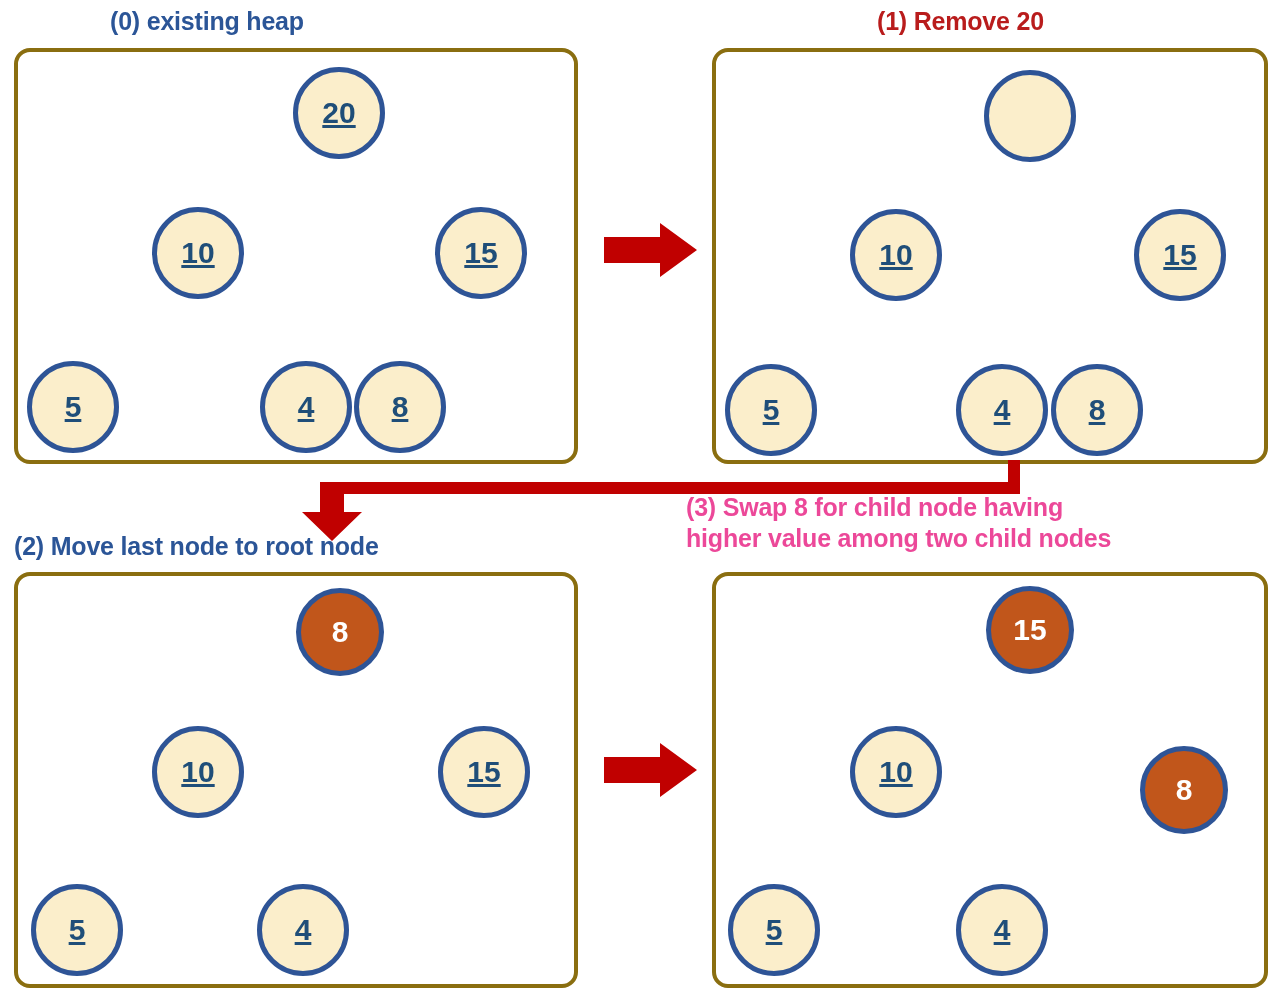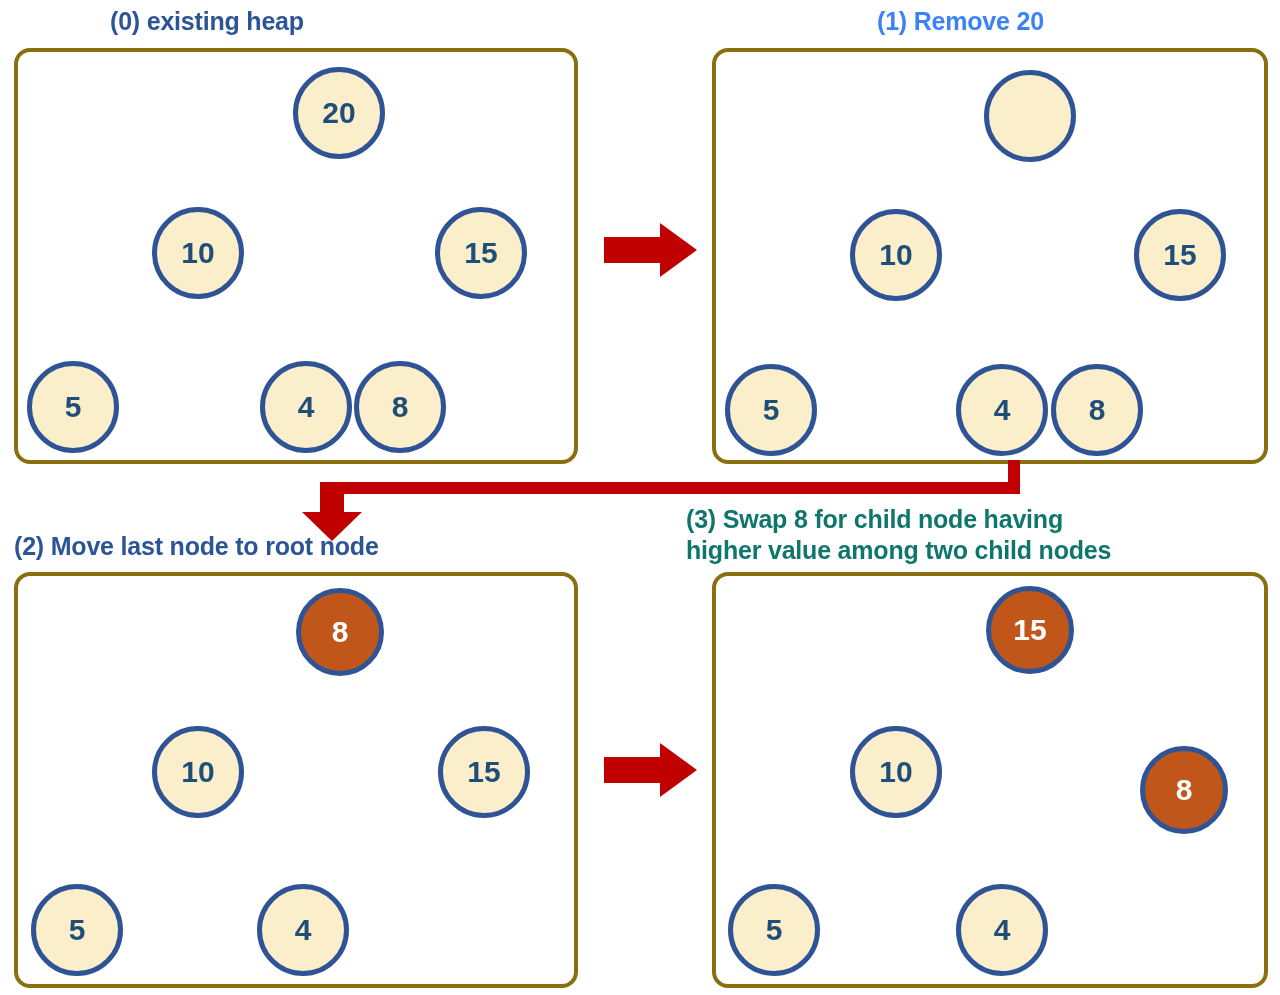--- a/index.html
+++ b/index.html
@@ -44,20 +44,21 @@
     border: 5px solid #2e5496;
     display: flex;
     align-items: center;
     justify-content: center;
     font-weight: bold;
     font-family: "Liberation Sans", sans-serif;
   }
   .node.plain {
     background: #fbeecb;
     color: #1f4e79;
+    text-decoration: underline;
   }
   .node.hl {
     background: #c1561b;
     color: #ffffff;
   }
   .node-label { pointer-events: none; }
   svg.edges {
     position: absolute;
     left: 0; top: 0;
     width: 1280px;
@@ -111,21 +112,21 @@
       </div>
       <div class="node plain" style="left: 27px; top: 361px; width: 92px; height: 92px; border-color: rgb(46, 84, 150); background: rgb(251, 238, 203); color: rgb(31, 78, 121); font-size: 30px;">
         <span class="node-label">5</span>
       </div>
       <div class="node plain" style="left: 260px; top: 361px; width: 92px; height: 92px; border-color: rgb(46, 84, 150); background: rgb(251, 238, 203); color: rgb(31, 78, 121); font-size: 30px;">
         <span class="node-label">4</span>
       </div>
       <div class="node plain" style="left: 354px; top: 361px; width: 92px; height: 92px; border-color: rgb(46, 84, 150); background: rgb(251, 238, 203); color: rgb(31, 78, 121); font-size: 30px;">
         <span class="node-label">8</span>
       </div>
-      <div class="panel-title" style="left: 877px; top: 6px; color: #3b82f6;">(1) Remove 20</div>
+      <div class="panel-title" style="left: 877px; top: 6px; color: #b91c1c;">(1) Remove 20</div>
       <div class="panel-box" style="left: 712px; top: 48px; width: 556px; height: 416px; border-color: rgb(138, 110, 16);"></div>
       <div class="node plain" style="left: 984px; top: 70px; width: 92px; height: 92px; border-color: rgb(46, 84, 150); background: rgb(251, 238, 203); color: rgb(31, 78, 121); font-size: 30px;">
         <span class="node-label"></span>
       </div>
       <div class="node plain" style="left: 850px; top: 209px; width: 92px; height: 92px; border-color: rgb(46, 84, 150); background: rgb(251, 238, 203); color: rgb(31, 78, 121); font-size: 30px;">
         <span class="node-label">10</span>
       </div>
       <div class="node plain" style="left: 1134px; top: 209px; width: 92px; height: 92px; border-color: rgb(46, 84, 150); background: rgb(251, 238, 203); color: rgb(31, 78, 121); font-size: 30px;">
         <span class="node-label">15</span>
       </div>
@@ -148,21 +149,21 @@
       </div>
       <div class="node plain" style="left: 438px; top: 726px; width: 92px; height: 92px; border-color: rgb(46, 84, 150); background: rgb(251, 238, 203); color: rgb(31, 78, 121); font-size: 30px;">
         <span class="node-label">15</span>
       </div>
       <div class="node plain" style="left: 31px; top: 884px; width: 92px; height: 92px; border-color: rgb(46, 84, 150); background: rgb(251, 238, 203); color: rgb(31, 78, 121); font-size: 30px;">
         <span class="node-label">5</span>
       </div>
       <div class="node plain" style="left: 257px; top: 884px; width: 92px; height: 92px; border-color: rgb(46, 84, 150); background: rgb(251, 238, 203); color: rgb(31, 78, 121); font-size: 30px;">
         <span class="node-label">4</span>
       </div>
-      <div class="panel-title" style="left: 686px; top: 504px; color: #0f766e;">(3) Swap 8 for child node having
+      <div class="panel-title" style="left: 686px; top: 492px; color: #ec4899;">(3) Swap 8 for child node having
 higher value among two child nodes</div>
       <div class="panel-box" style="left: 712px; top: 572px; width: 556px; height: 416px; border-color: rgb(138, 110, 16);"></div>
       <div class="node hl" style="left: 986px; top: 586px; width: 88px; height: 88px; border-color: rgb(46, 84, 150); background: rgb(193, 86, 27); color: rgb(255, 255, 255); font-size: 30px;">
         <span class="node-label">15</span>
       </div>
       <div class="node plain" style="left: 850px; top: 726px; width: 92px; height: 92px; border-color: rgb(46, 84, 150); background: rgb(251, 238, 203); color: rgb(31, 78, 121); font-size: 30px;">
         <span class="node-label">10</span>
       </div>
       <div class="node hl" style="left: 1140px; top: 746px; width: 88px; height: 88px; border-color: rgb(46, 84, 150); background: rgb(193, 86, 27); color: rgb(255, 255, 255); font-size: 30px;">
         <span class="node-label">8</span>

